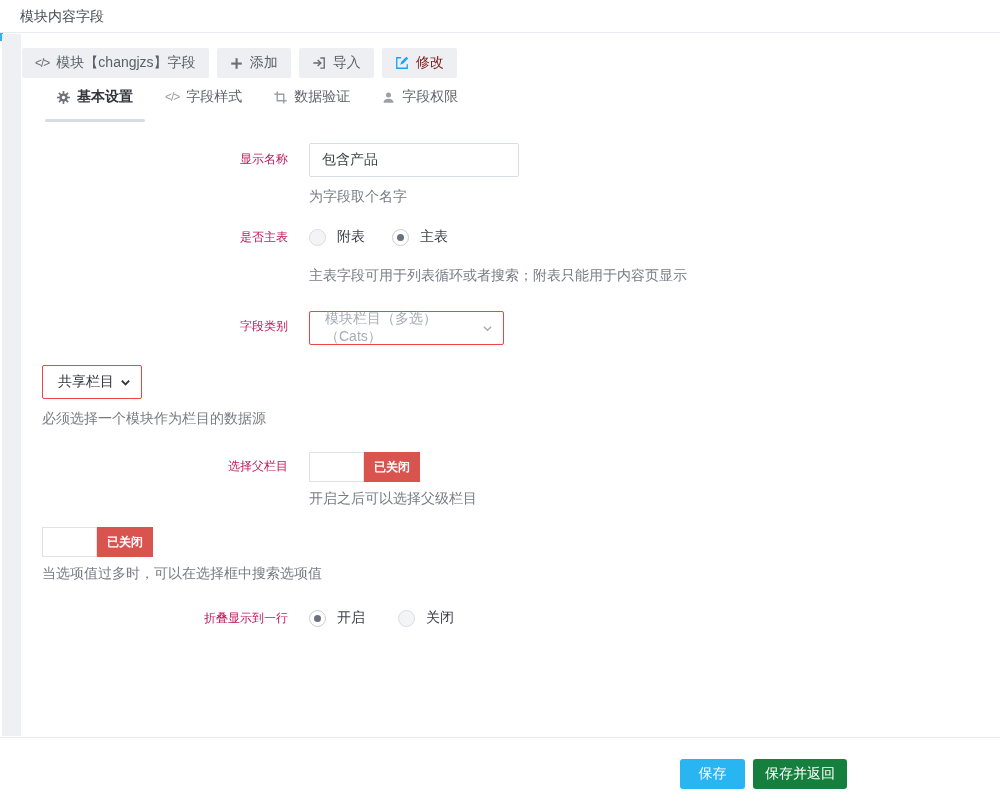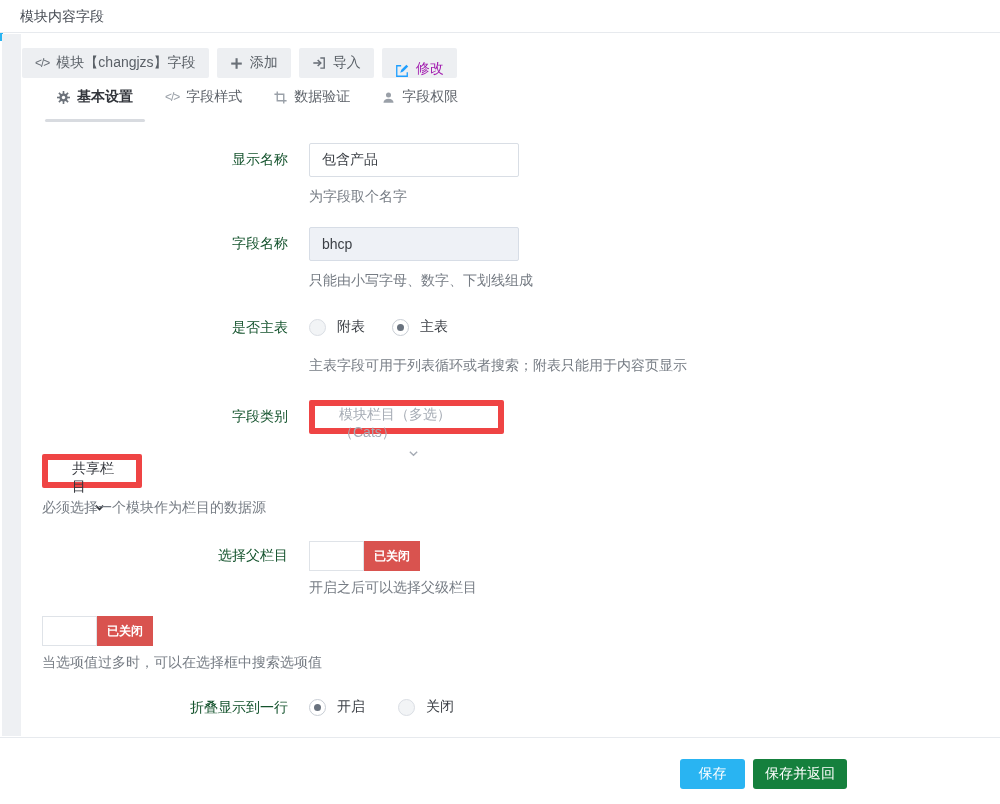--- a/index.html
+++ b/index.html
@@ -32,42 +32,42 @@
   
   .toolbar { position:absolute; left:1px; top:14px; display:flex; gap:8px; }
   .tbtn {
     height:30px; padding:0 13px; background:#edeff2; border:none; border-radius:2px;
     display:inline-flex; align-items:center; gap:7px;
     color:#5a6067; font-size:14px; cursor:pointer; white-space:nowrap;
     font-family:inherit;
   }
   .tbtn .icn { display:inline-flex; align-items:center; color:#6a7078; }
   .tbtn .code-txt { font-size:12px; letter-spacing:-1px; color:#6a7078; }
-  .tbtn.blue { color:#a21caf;align-items:flex-end; }
+  .tbtn.blue { color:#7f1d1d; }
   .tbtn.blue .icn { color:#1e9fff; }
 
   
   .tabs { position:absolute; left:24px; top:50px; display:flex; gap:8px; }
   .tab {
     position:relative; display:inline-flex; align-items:center; gap:7px;
     padding:4px 12px 10px 12px; color:#5f646b; font-size:14px; cursor:pointer;
   }
   .tab .icn { display:inline-flex; color:#9aa0a8; }
   .tab .code-txt { font-size:12px; letter-spacing:-1px; color:#9aa0a8; }
   .tab.active { color:#33363c; font-weight:bold; }
   .tab.active .icn { color:#6d737b; }
   .tab.active::after {
     content:""; position:absolute; left:0; right:0; bottom:-6px; height:3px;
     background:#d8dbe0; border-radius:2px;
   }
 
   
   .form { position:absolute; left:0; top:109px; width:100%; }
   .row { display:flex; align-items:flex-start; }
-  .row .label { width:267px; text-align:right; color:#14532d; font-size:14px; flex:none; }
+  .row .label { width:267px; text-align:right; color:#be185d; font-size:12px; flex:none; }
   .row .ctrl { margin-left:21px; }
   .pt8 { padding-top:8px; }
   .pt5 { padding-top:6px; }
   .pt1 { padding-top:2px; }
   .mb21{margin-bottom:21px}.mb27{margin-bottom:27px}.mb25{margin-bottom:25px}
   .mb20{margin-bottom:20px}.mb24{margin-bottom:24px}.mb19{margin-bottom:19px}
 
   .text-input {
     width:210px; height:34px; border:1px solid #d9dee5; border-radius:2px;
     padding:12px 12px; font-size:14px; color:#3b3f45; background:#fff; outline:none;
@@ -88,23 +88,23 @@
   }
   .radio.checked .circle { background:#fff; border-color:#c8cdd4; }
   .radio.checked .circle::after {
     content:""; position:absolute; left:4px; top:4px; width:7px; height:7px;
     border-radius:50%; background:#69727e;
   }
   .radio .rlabel { color:#3b3f45; font-size:14px; }
 
   
   .select {
-    height:34px; border:6px solid #ef4444; border-radius:2px; background:#fff;
+    height:34px; border:1px solid #ef4444; border-radius:2px; background:#fff;
     display:inline-flex; align-items:center; justify-content:space-between;
-    padding:0 10px 0 24px; font-size:14px; cursor:pointer; gap:6px;flex-direction:column;
+    padding:0 10px 0 15px; font-size:14px; cursor:pointer; gap:6px;
   }
   .select.gray { color:#a6acb5; width:195px; }
   .select.gray .icn { color:#a6acb5; }
   .select.dark { color:#33363c; width:100px; }
   .select.dark .icn { color:#33363c; }
   .icn { display:inline-flex; }
 
   
   .switch { display:flex; height:30px; cursor:pointer; width:111px; }
   .switch .knob { width:55px; height:30px; background:#fff; border:1px solid #dfe3e8; flex:none; }
@@ -214,27 +214,20 @@
   <div class="form">
 
     <div class="row mb21">
       <div class="label pt8">显示名称</div>
       <div class="ctrl">
         <input class="text-input" value="包含产品" style="">
         <div class="help">为字段取个名字</div>
       </div>
     </div>
 
-    <div class="row mb27">
-      <div class="label pt8">字段名称</div>
-      <div class="ctrl">
-        <input class="text-input disabled" readonly="" value="bhcp" style="">
-        <div class="help">只能由小写字母、数字、下划线组成</div>
-      </div>
-    </div>
 
     <div class="row mb25">
       <div class="label pt1">是否主表</div>
       <div class="ctrl">
         <div class="radio-group">
           <span class="radio">
             <span class="circle"></span>
             <span class="rlabel">附表</span>
           </span>
           <span class="radio checked">

